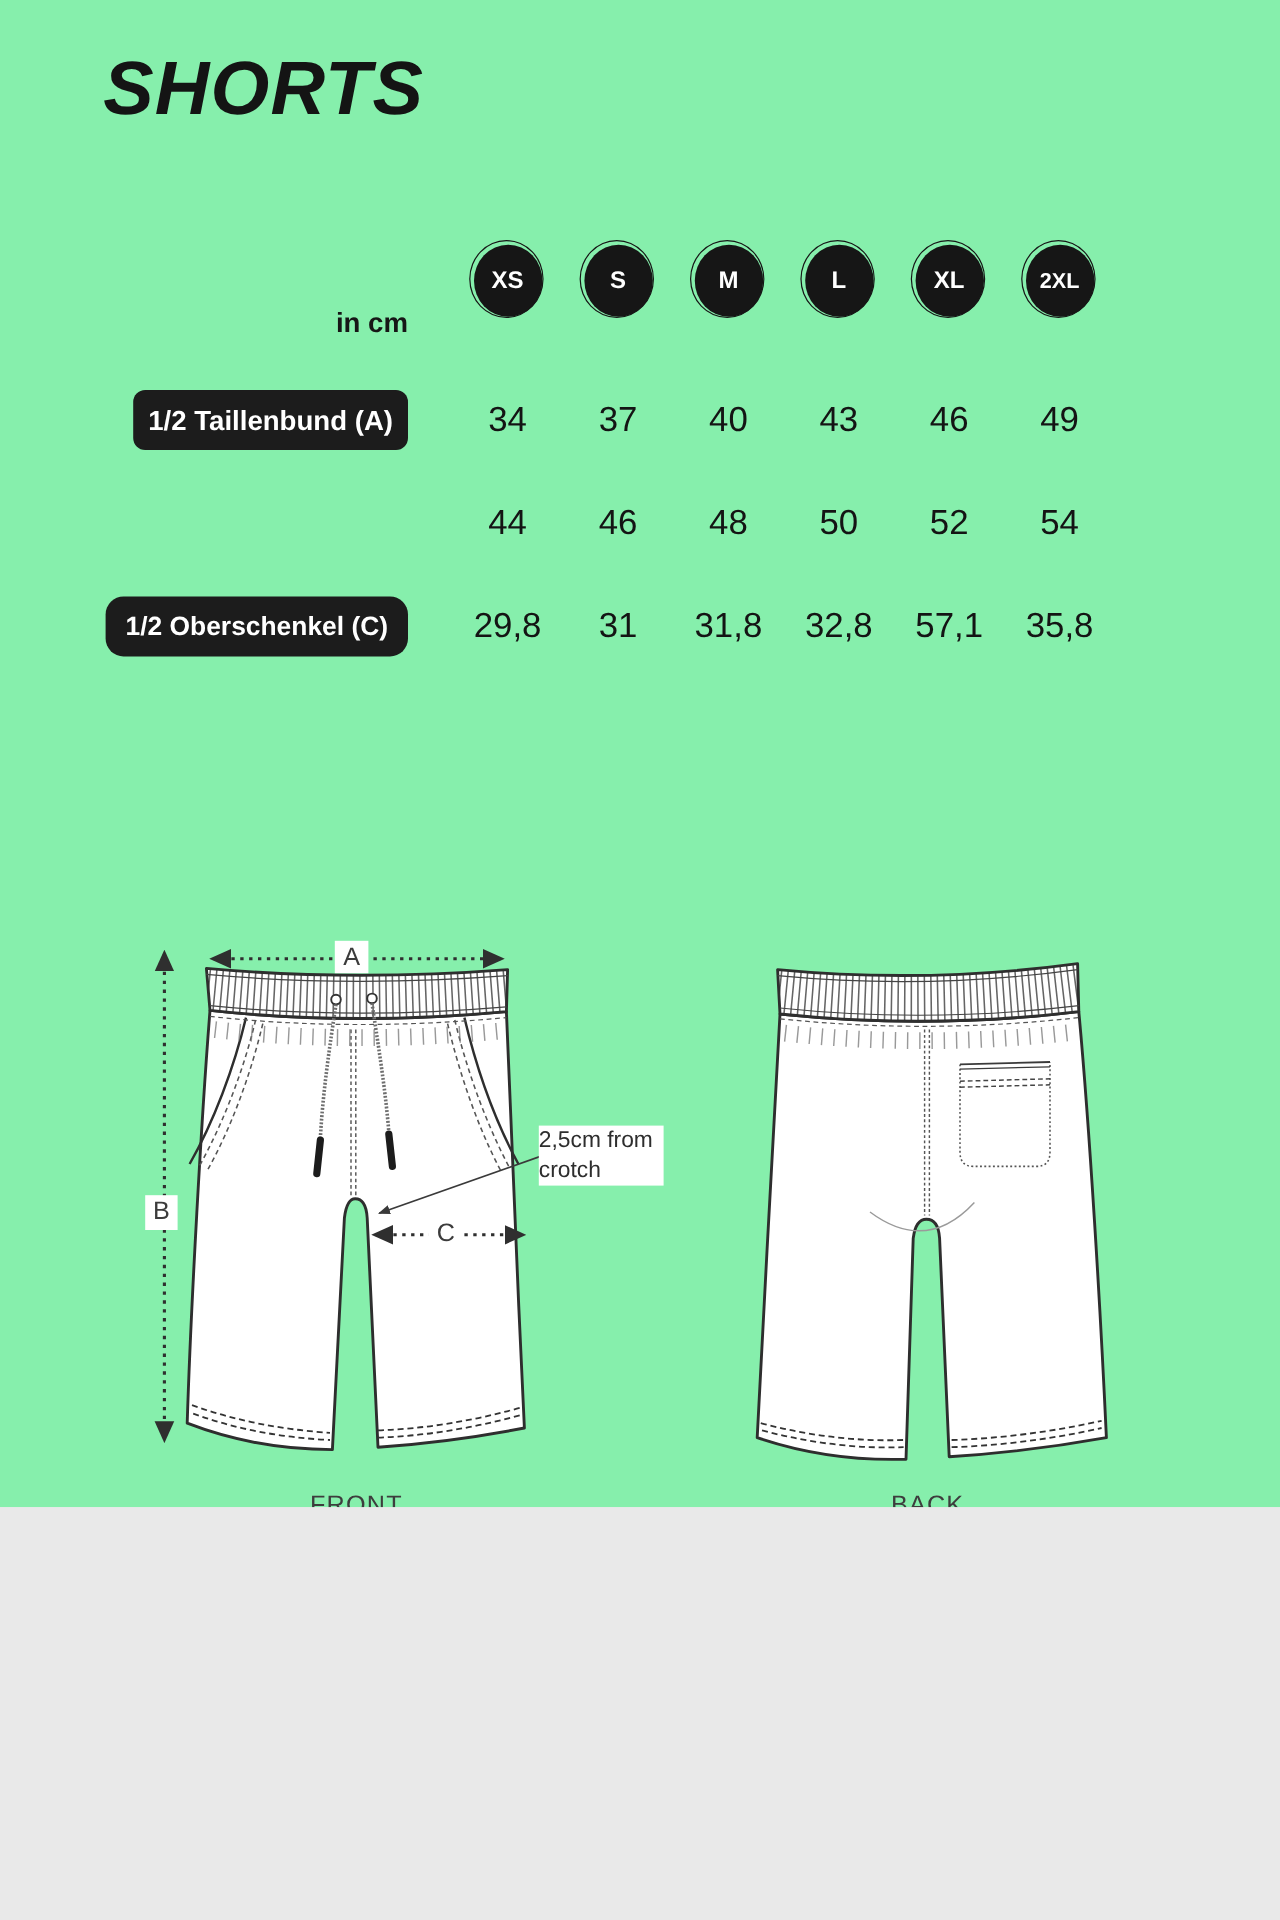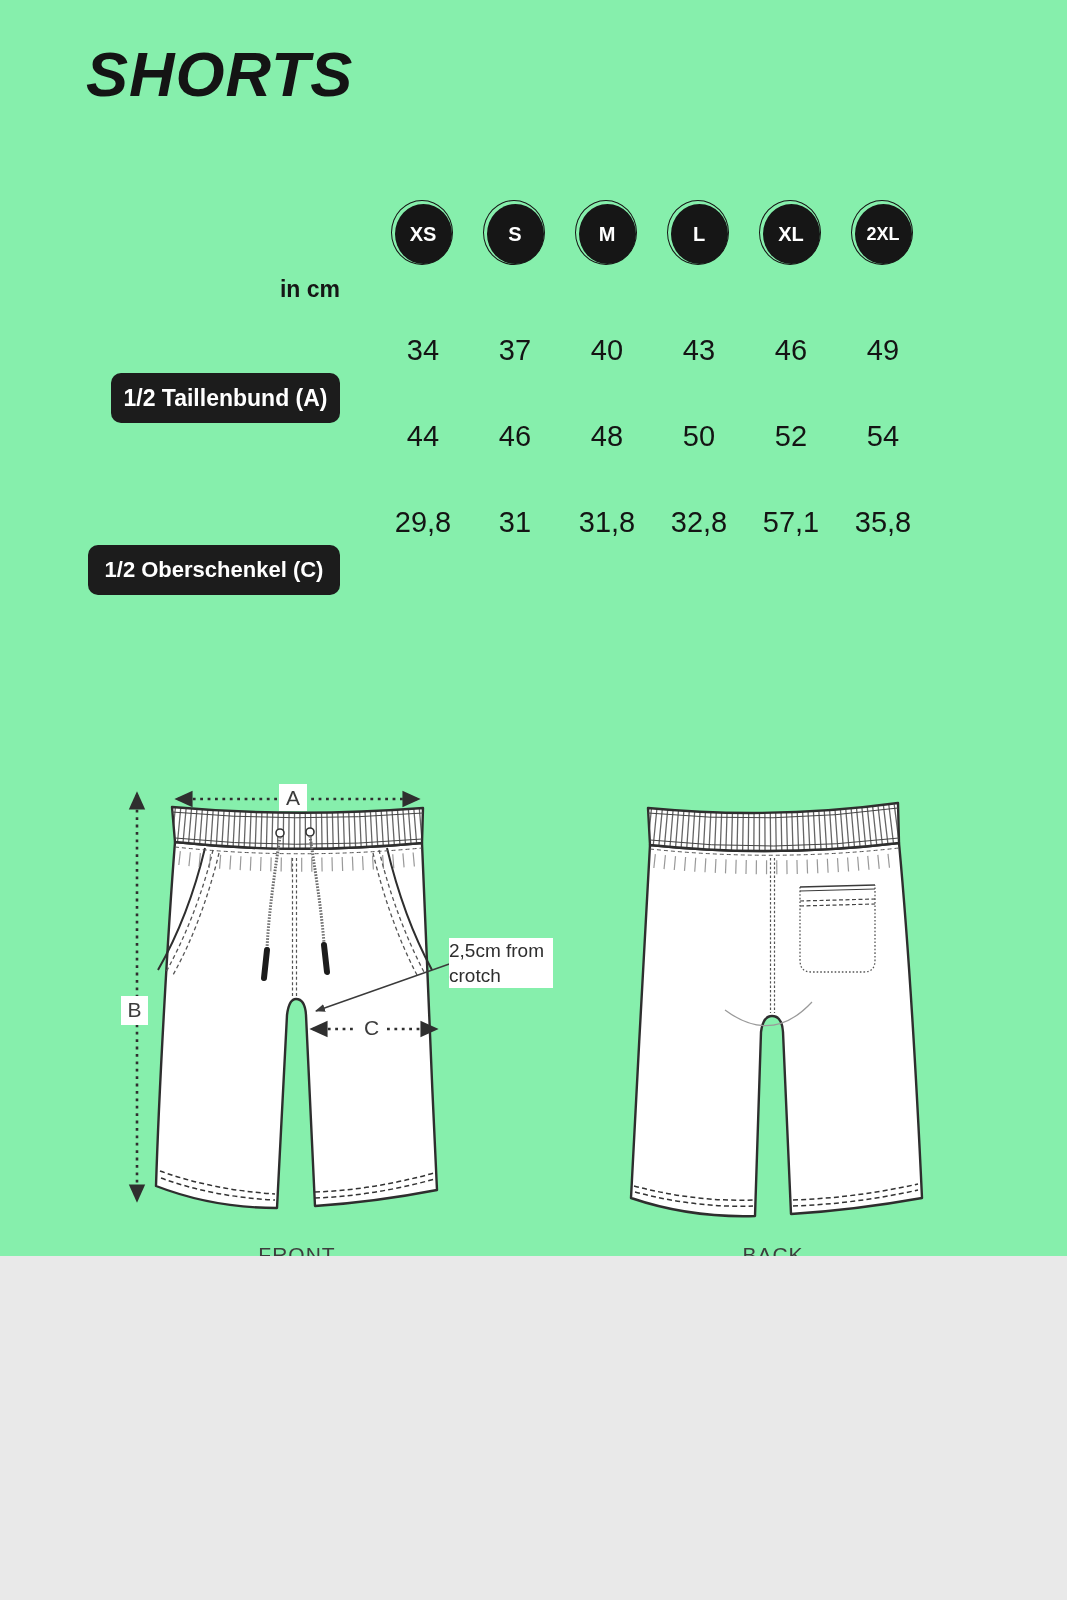--- a/index.html
+++ b/index.html
@@ -11,21 +11,21 @@
   .title{
     position:absolute;left:86px;top:40px;font-size:63px;line-height:1.1;
     font-weight:800;font-style:italic;letter-spacing:1px;color:#141414;
   }
   
   .werte{
     position:absolute;left:100px;top:210px;width:240px;text-align:right;
     font-size:54px;font-weight:800;letter-spacing:-1px;line-height:1;color:#161616;
   }
   .incm{
-    position:absolute;left:100px;top:276px;width:240px;text-align:right;
+    position:absolute;left:100px;top:256px;width:240px;text-align:right;
     font-size:23px;font-weight:700;color:#161616;
   }
   .cols{position:absolute;left:377px;display:grid;grid-template-columns:repeat(6,92px);}
   .cols.circles{top:202px;height:64px;}
   .cell{display:flex;align-items:center;justify-content:center;}
   .size-circle{
     position:relative;width:57px;height:60px;background:#161616;border-radius:50%;
     color:#fff;display:flex;align-items:center;justify-content:center;
     font-weight:700;font-size:20px;letter-spacing:0;
   }
@@ -34,21 +34,21 @@
     border:1.6px solid #161616;
   }
   .size-circle.small{font-size:18px;}
   .vals span{
     display:block;text-align:center;font-size:29px;font-weight:400;
     color:#141414;line-height:50px;
   }
   .pill{
     position:absolute;height:50px;background:#1c1c1c;border-radius:10px;color:#fff;
     font-weight:700;font-size:23px;display:flex;align-items:center;justify-content:center;
-    letter-spacing:0;white-space:nowrap;margin-top:48px;
+    letter-spacing:0;white-space:nowrap;
   }
   
   .dsvg{position:absolute;}
   .mlabel{
     position:absolute;background:#fff;color:#3c3c3c;font-size:21px;
     text-align:center;line-height:27px;font-weight:400;
   }
   .annotation{
     position:absolute;left:449px;top:938px;width:104px;background:#fff;
     font-size:19px;line-height:1.32;color:#2e2e2e;
@@ -98,21 +98,21 @@
         </div>
       </div>
     <div class="cell">
         <div class="size-circle small">
           <span>2XL</span>
         </div>
       </div>
   </div>
 
   <div class="pill" style="left:111px;top:325px;width:229px;">1/2 Taillenbund (A)</div>
-  <div class="pill" style="left:88px;top:497px;width:252px;font-size:22px;">1/2 Oberschenkel (C)</div>
+  <div class="pill" style="left:88px;top:497px;width:252px;font-size:22px;border-radius:15px;">1/2 Oberschenkel (C)</div>
 
   <div class="cols vals" style="top:325px;">
     <span>34</span>
     <span>37</span>
     <span>40</span>
     <span>43</span>
     <span>46</span>
     <span>49</span>
   </div>
   <div class="cols vals" style="top:411px;">

